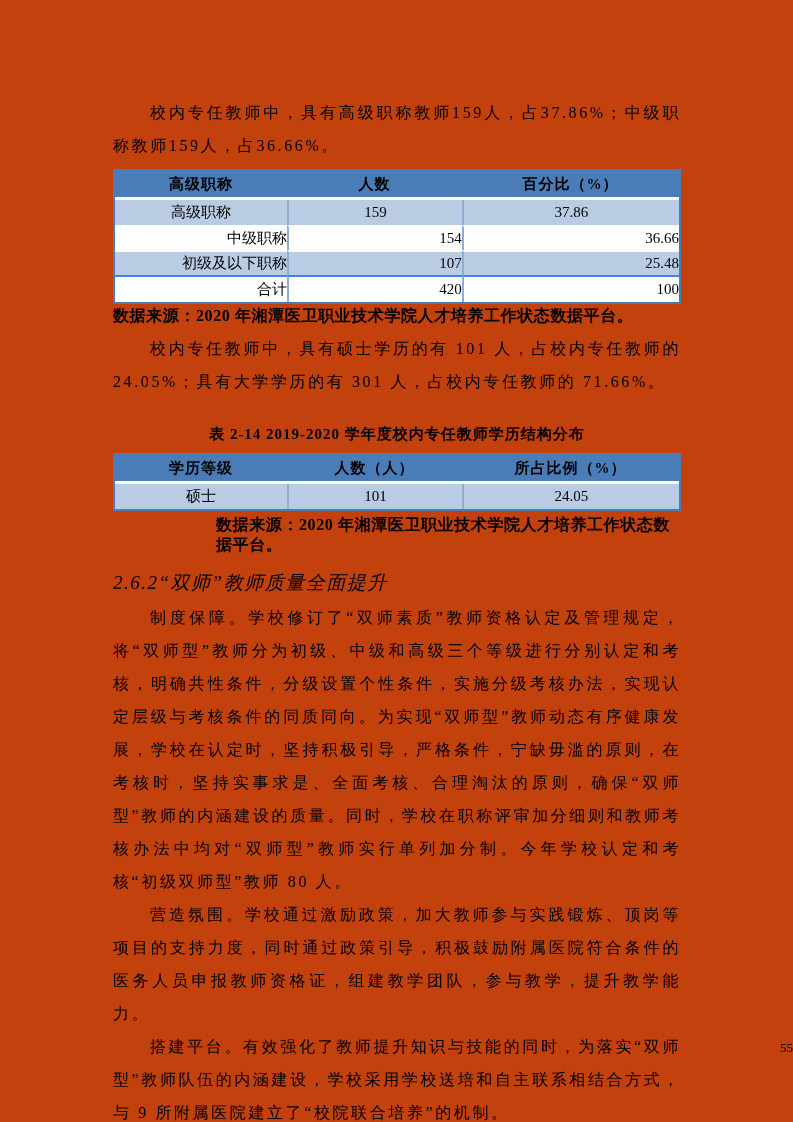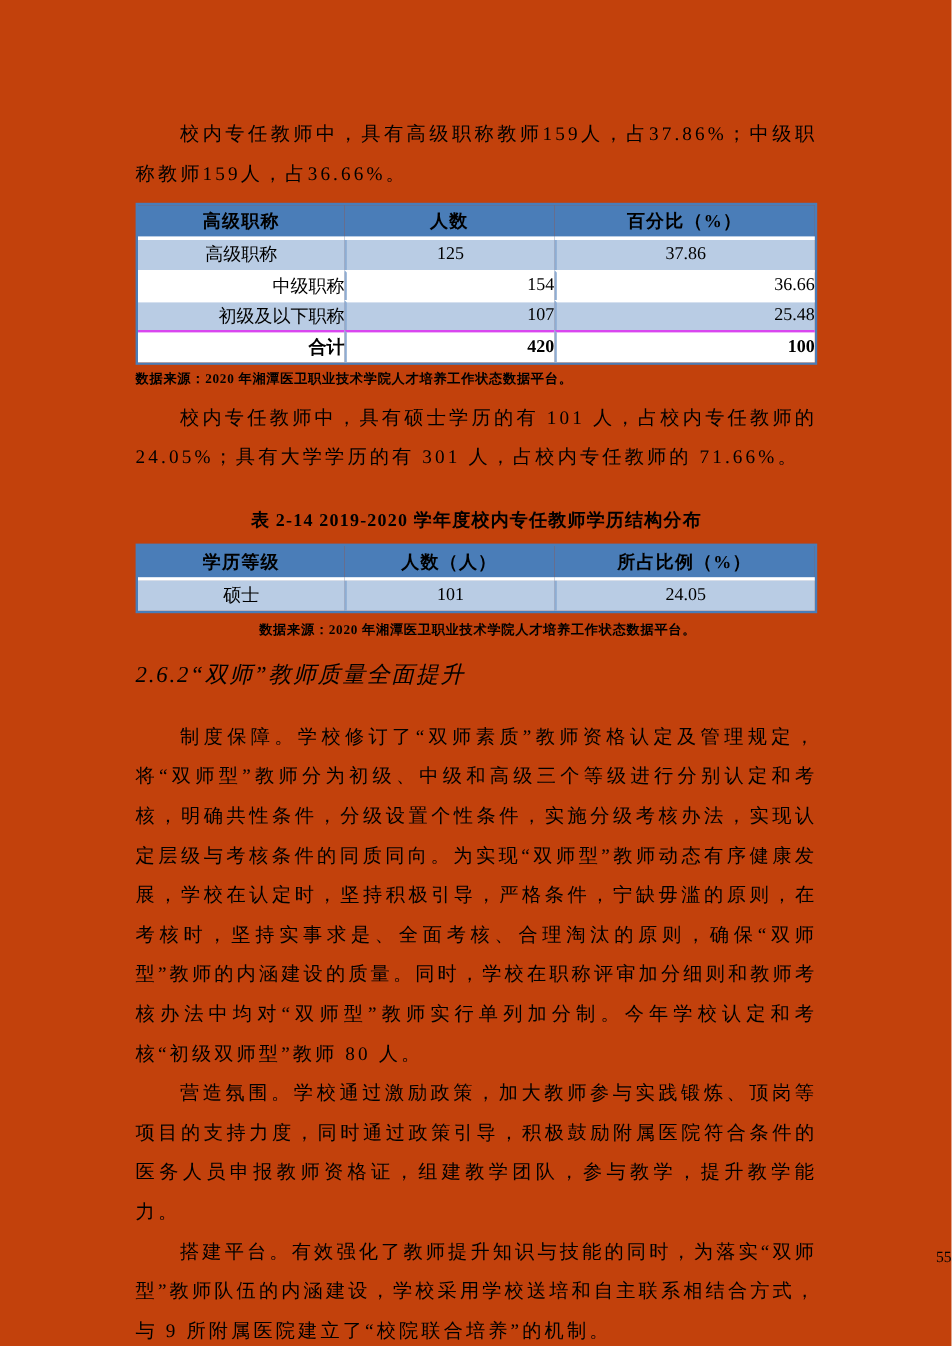--- a/index.html
+++ b/index.html
@@ -53,45 +53,45 @@
   table.data-table td {
     font-size:15px;
     height:25px;
     text-align:center;
     background:#ffffff;
   }
   table.data-table tr.alt td { background:#b9cce4; }
   table.data-table td + td { border-left:2px solid #8eadd3; }
   table.data-table tbody tr + tr td { border-top:2px solid #ffffff;text-align:right; }
   table.data-table tr.total td {
-    border-top:2px solid #d946ef;
-    font-weight:bold;
+    border-top:2px solid #3b82f6;
+    font-weight:normal;
     height:27px;
   }
 
   .source {
     font-weight:bold;
-    font-size:11px;
+    font-size:16px;
     line-height:20px;
     margin-top:2px;
     letter-spacing:0.6px;
   }
   .source-indent { padding-left:103px; margin-top:4px; }
 
   .para-2 { margin-top:6px; }
 
   .section-heading {
     font-size:19px;
     font-weight:normal;
     font-style:italic;
     line-height:27px;
     margin-top:14px;
     letter-spacing:1.5px;
   }
-  .para-body { margin-top:22px; }
+  .para-body { margin-top:5px; }
 
   .page-number {
     position:absolute;
     top:1040px; left:0;
     width:100%;
     text-align:right;
     font-size:13px;
   }
 </style>
 </head>
@@ -112,21 +112,21 @@
       <thead>
         <tr>
           <th>高级职称</th>
           <th>人数</th>
           <th>百分比（%）</th>
         </tr>
       </thead>
       <tbody>
         <tr class="alt">
           <td>高级职称</td>
-          <td>125</td>
+          <td>159</td>
           <td>37.86</td>
         </tr>
         <tr>
           <td>中级职称</td>
           <td>154</td>
           <td>36.66</td>
         </tr>
         <tr class="alt">
           <td>初级及以下职称</td>
           <td>107</td>

